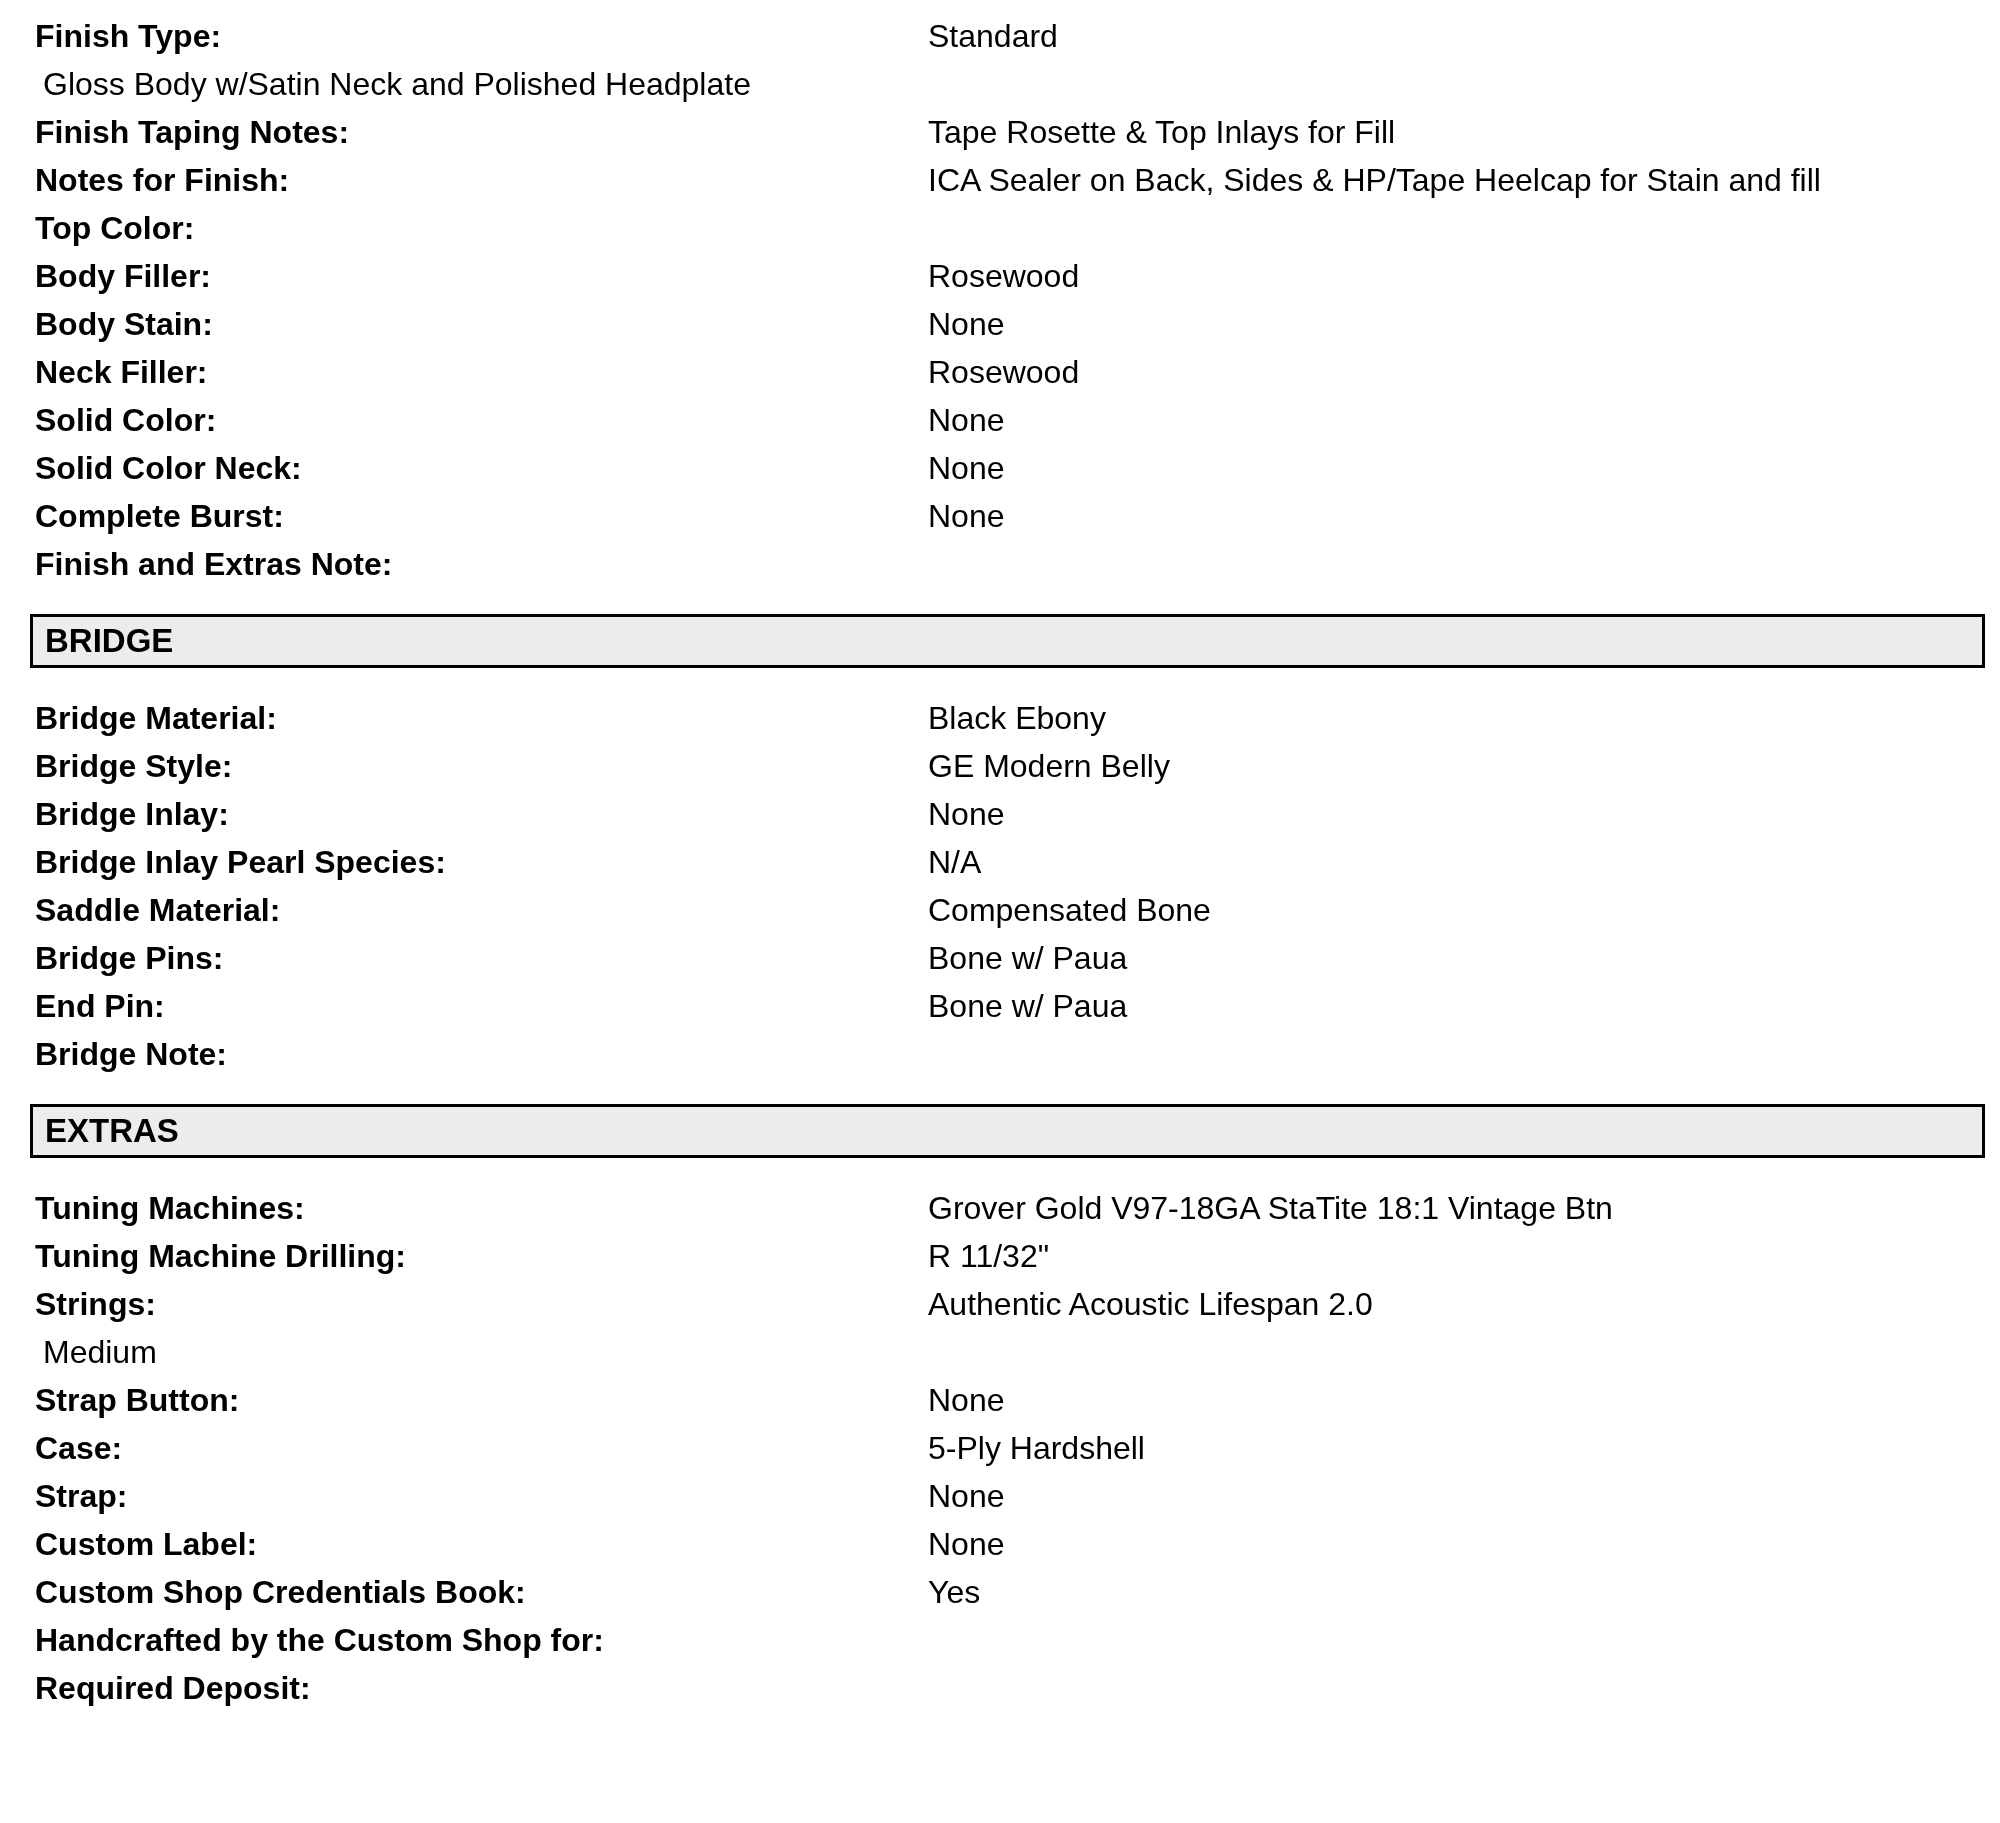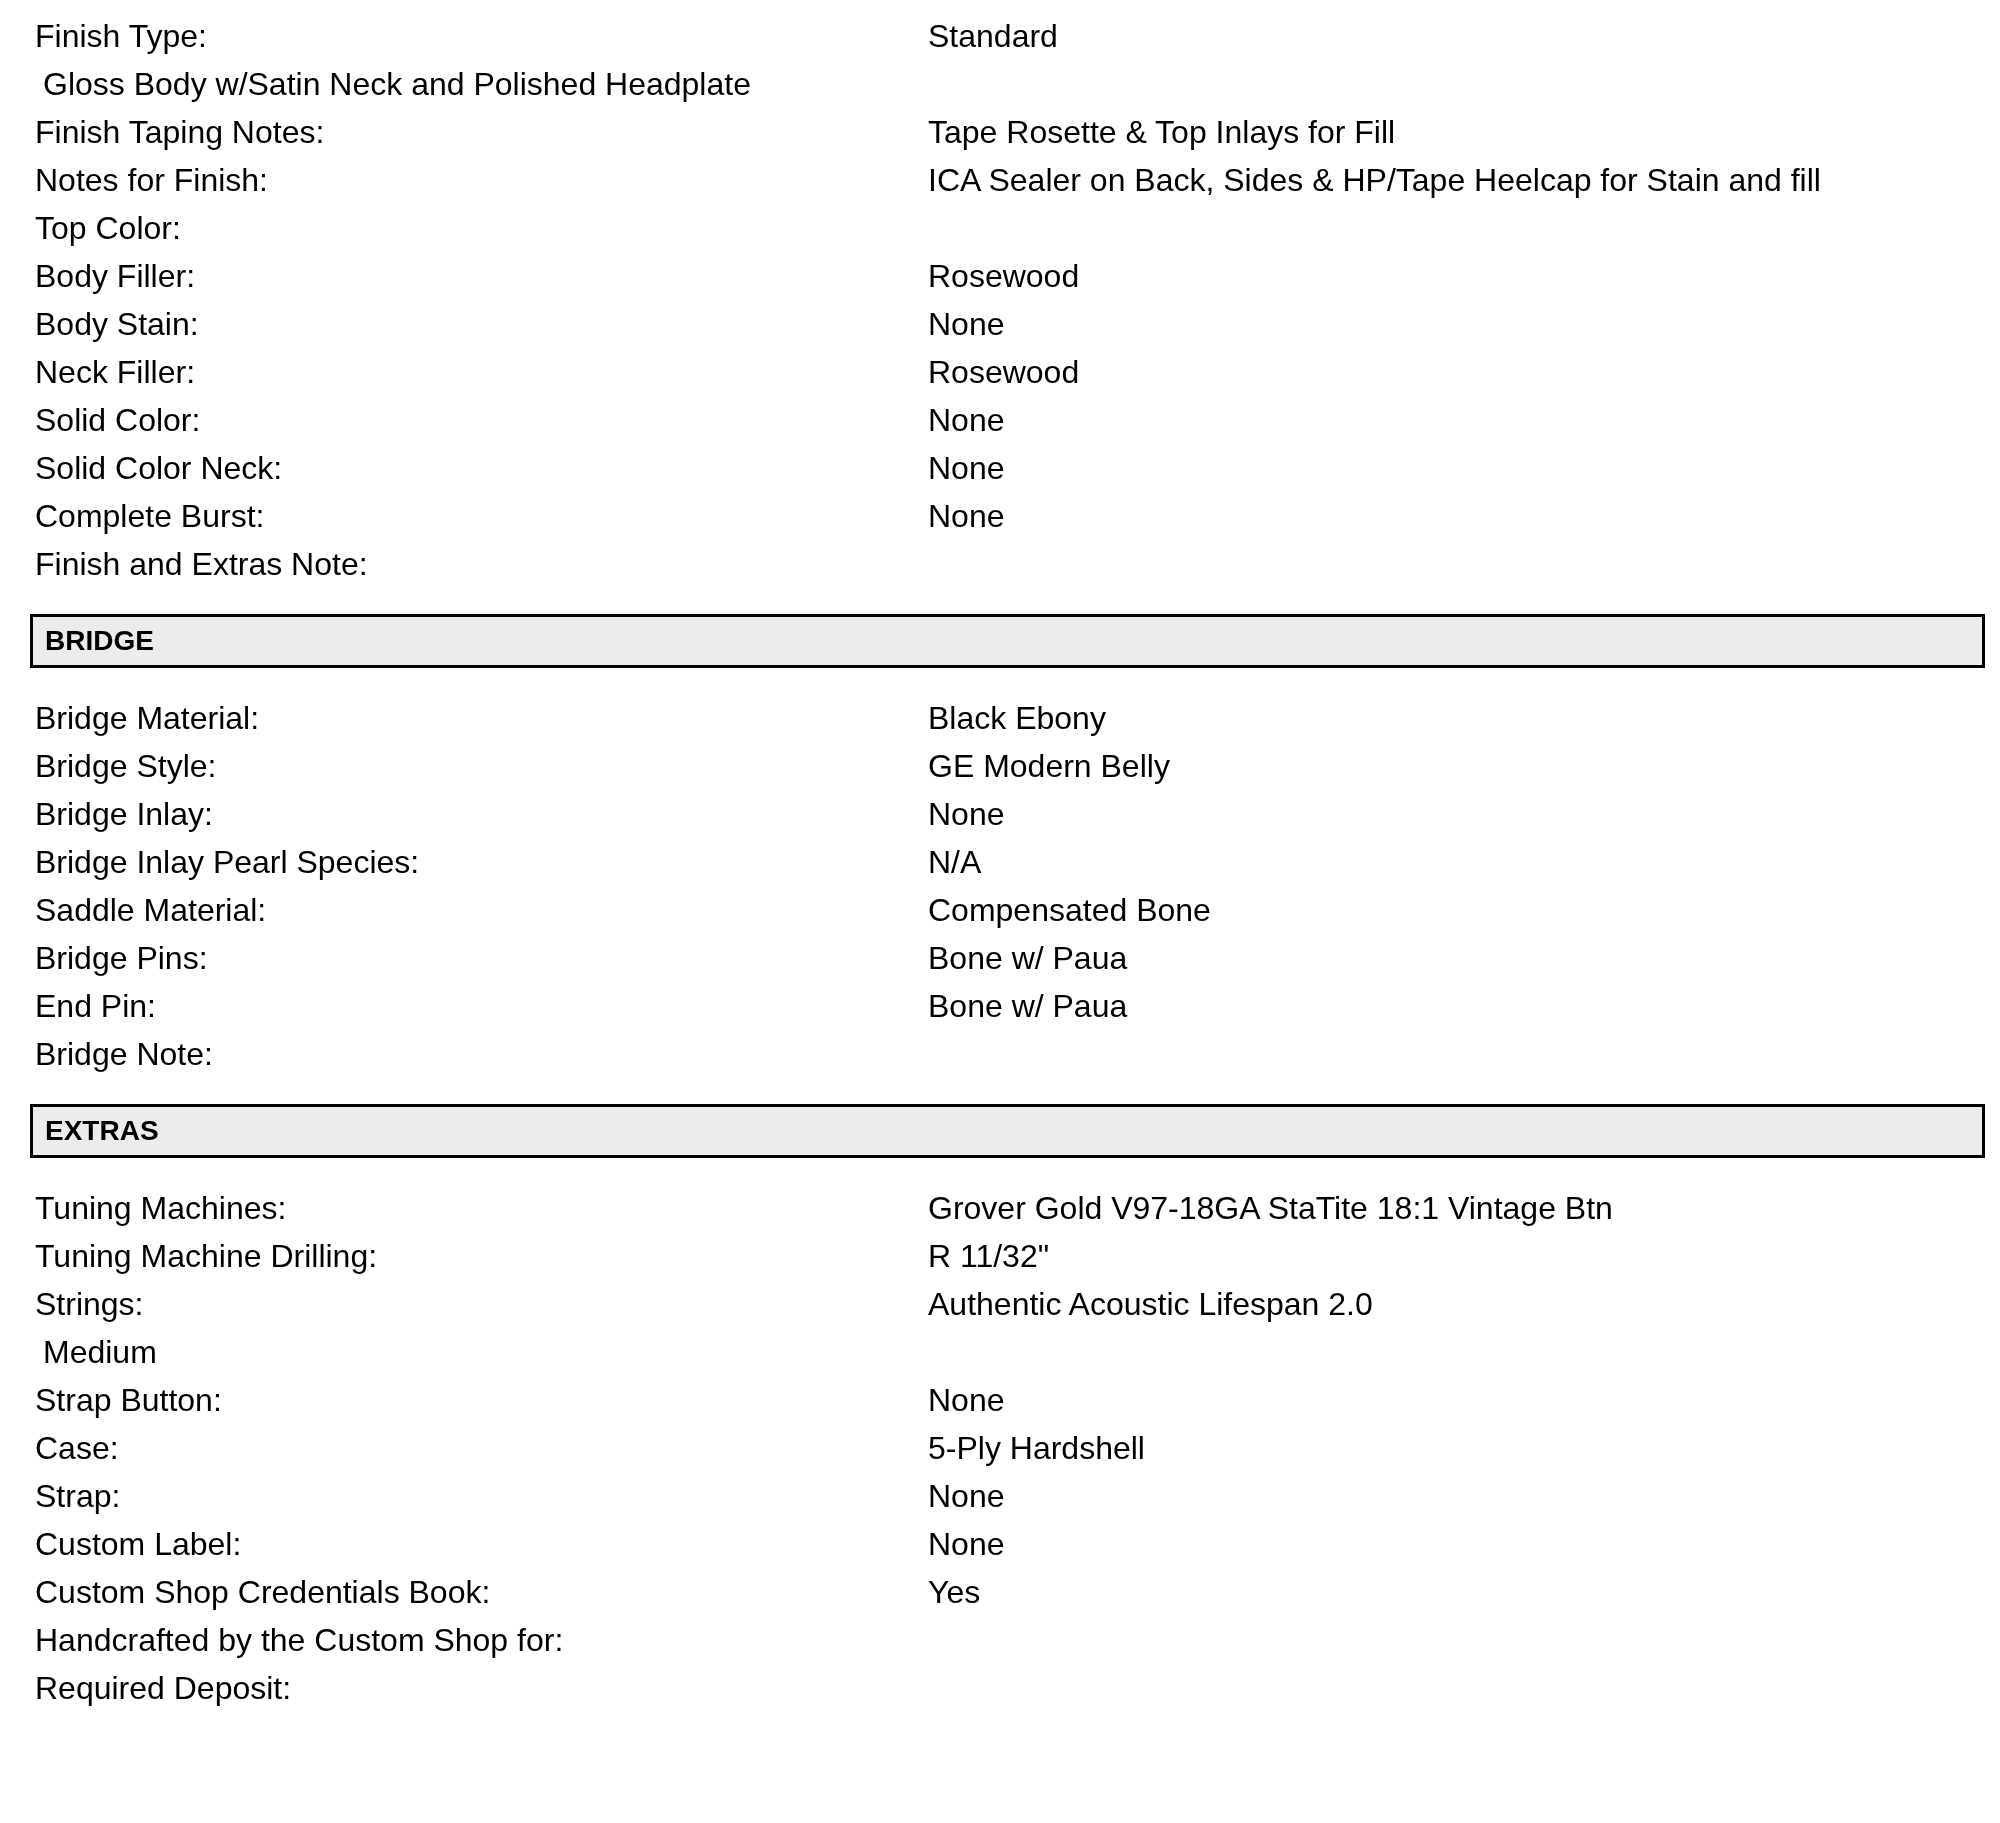--- a/index.html
+++ b/index.html
@@ -22,37 +22,37 @@
     display: flex;
     align-items: center;
     height: 48px;
     font-size: 32px;
     line-height: 48px;
     white-space: nowrap;
   }
   .spec-label {
     width: 885px;
     flex: 0 0 885px;
-    font-weight: normal;
+    font-weight: bold;
   }
   .spec-value {
     flex: 1 1 auto;
     margin-left: 8px;
   }
   .section-header {
     box-sizing: border-box;
     margin: 26px 0 26px -5px;
     width: 1955px;
     height: 54px;
     border: 3px solid #000000;
     background: #ececec;
     display: flex;
     align-items: center;
     padding-left: 12px;
-    font-size: 28px;
+    font-size: 33px;
     font-weight: bold;
   }
 </style>
 </head>
 <body>
 
 <main class="page" id="spec-sheet">
     <div class="spec-row">
       <div class="spec-label">Finish Type:</div>
       <div class="spec-value">Standard</div>

